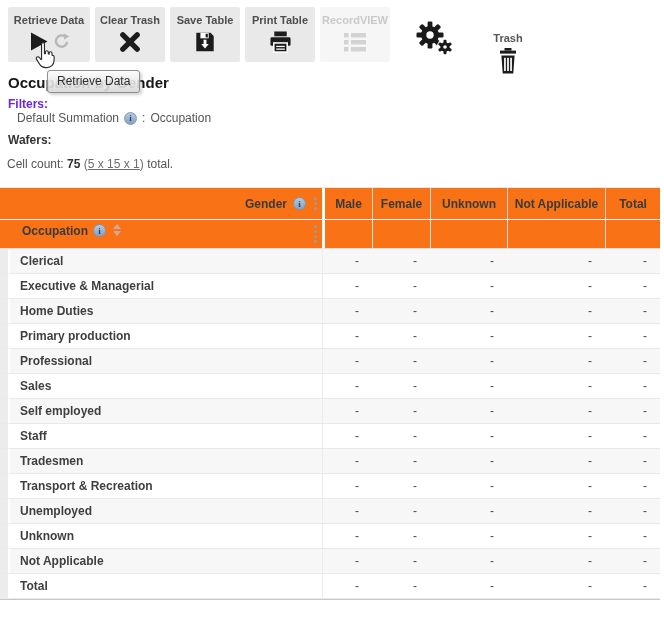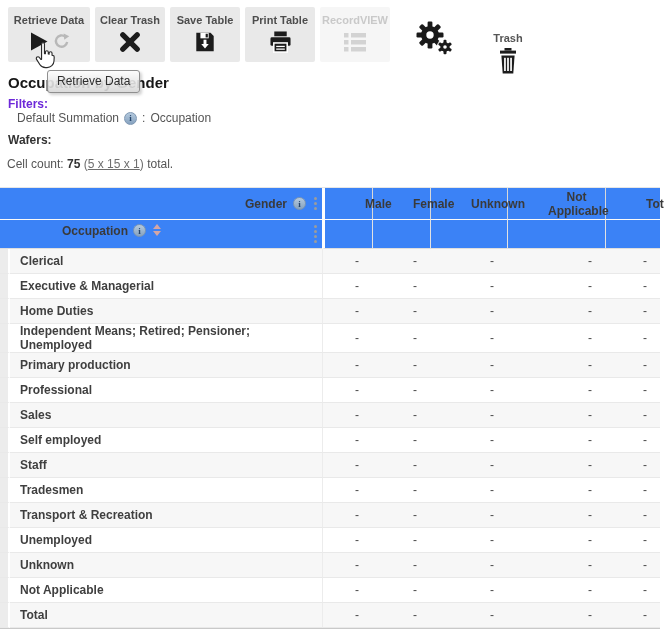--- a/index.html
+++ b/index.html
@@ -54,21 +54,21 @@
   .kebab { display:inline-flex; flex-direction:column; gap:2px; padding:1px 2px; cursor:pointer; }
   .kebab i { width:3px; height:3px; border-radius:50%; background:#9c9c9c; }
   .sort { display:inline-flex; flex-direction:column; gap:2px; cursor:pointer; margin-left:2px; }
   .sort .up { width:0; height:0; border-left:4px solid transparent; border-right:4px solid transparent; border-bottom:5px solid #d3a6a6; }
   .sort .down { width:0; height:0; border-left:4px solid transparent; border-right:4px solid transparent; border-top:5px solid #d3a6a6; }
   
   .tablewrap { position:absolute; left:0; top:187px; width:660px;
                border-top:1px solid #e6e6e6; border-bottom:1px solid #c9c9c9; }
   table { border-collapse:separate; border-spacing:0; table-layout:fixed; width:660px; font-size:12px; }
   tr.h1 { height:32px; } tr.h2 { height:29px; } tbody tr { height:25px; }
-  .h1 td, .h2 td { background:#3b82f6;padding-left:40px; }
+  .h1 td, .h2 td { background:#f97316; }
   .h1 td { border-bottom:1px solid #fafafa; }
   .h2 td { border-bottom:1px solid #dedede; }
   .gcell { display:flex; justify-content:flex-end; align-items:center; gap:6px; padding-right:3px;
            font-weight:700; color:#3a3a3a; }
   .ocell { display:flex; align-items:flex-start; gap:5px; padding:0 3px 0 22px;
            font-weight:700; color:#3a3a3a; }
   .ocell .kebab { margin-left:auto; }
   td.colhead { font-weight:700; color:#3a3a3a; text-align:center; border-left:1px solid #d8d8d8; }
   .h2 td.vh { border-left:1px solid #e2e2e2; }
   td.first-v { border-left:3px solid #fdfdfd !important; }
@@ -335,29 +335,20 @@
             <td class="gutter"></td>
             <td class="rowlabel">Home Duties</td>
             <td class="val first-v">-</td>
             <td class="val">-</td>
             <td class="val">-</td>
             <td class="val">-</td>
             <td class="val">-</td>
           </tr>
           <tr>
             <td class="gutter"></td>
-            <td class="rowlabel">Independent Means; Retired; Pensioner; Unemployed</td>
-            <td class="val first-v">-</td>
-            <td class="val">-</td>
-            <td class="val">-</td>
-            <td class="val">-</td>
-            <td class="val">-</td>
-          </tr>
-          <tr>
-            <td class="gutter"></td>
             <td class="rowlabel">Primary production</td>
             <td class="val first-v">-</td>
             <td class="val">-</td>
             <td class="val">-</td>
             <td class="val">-</td>
             <td class="val">-</td>
           </tr>
           <tr>
             <td class="gutter"></td>
             <td class="rowlabel">Professional</td>

